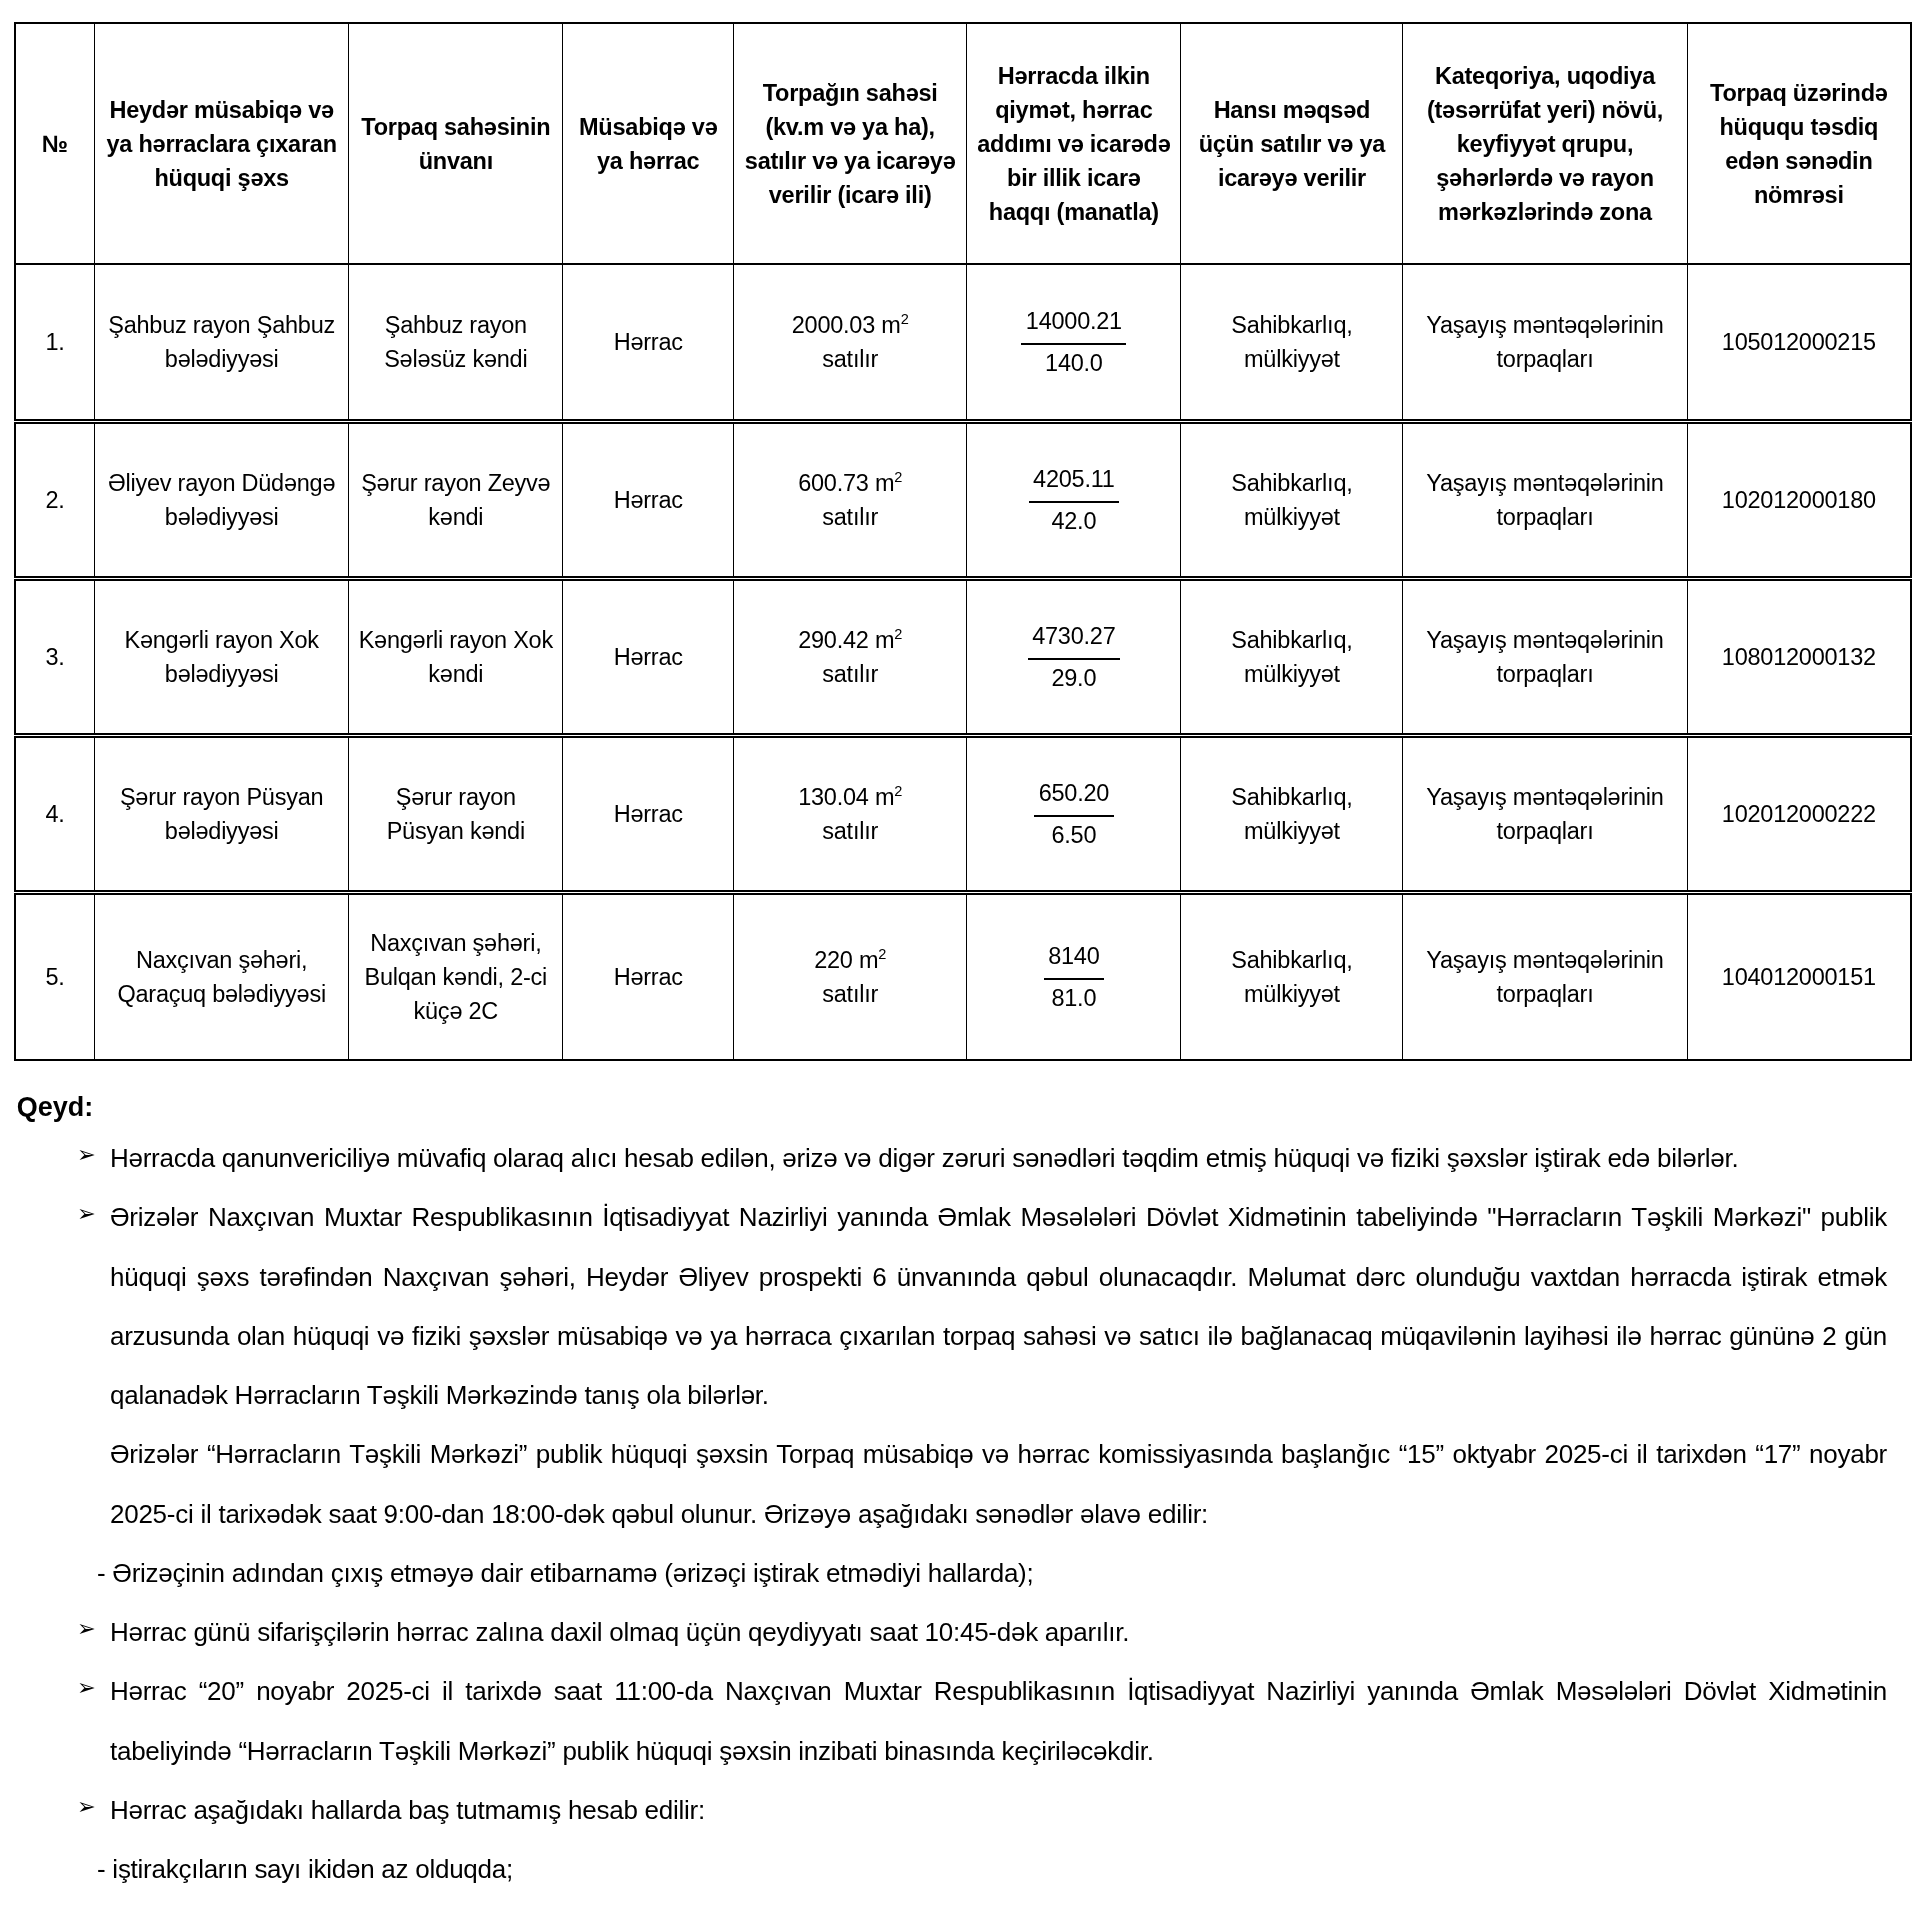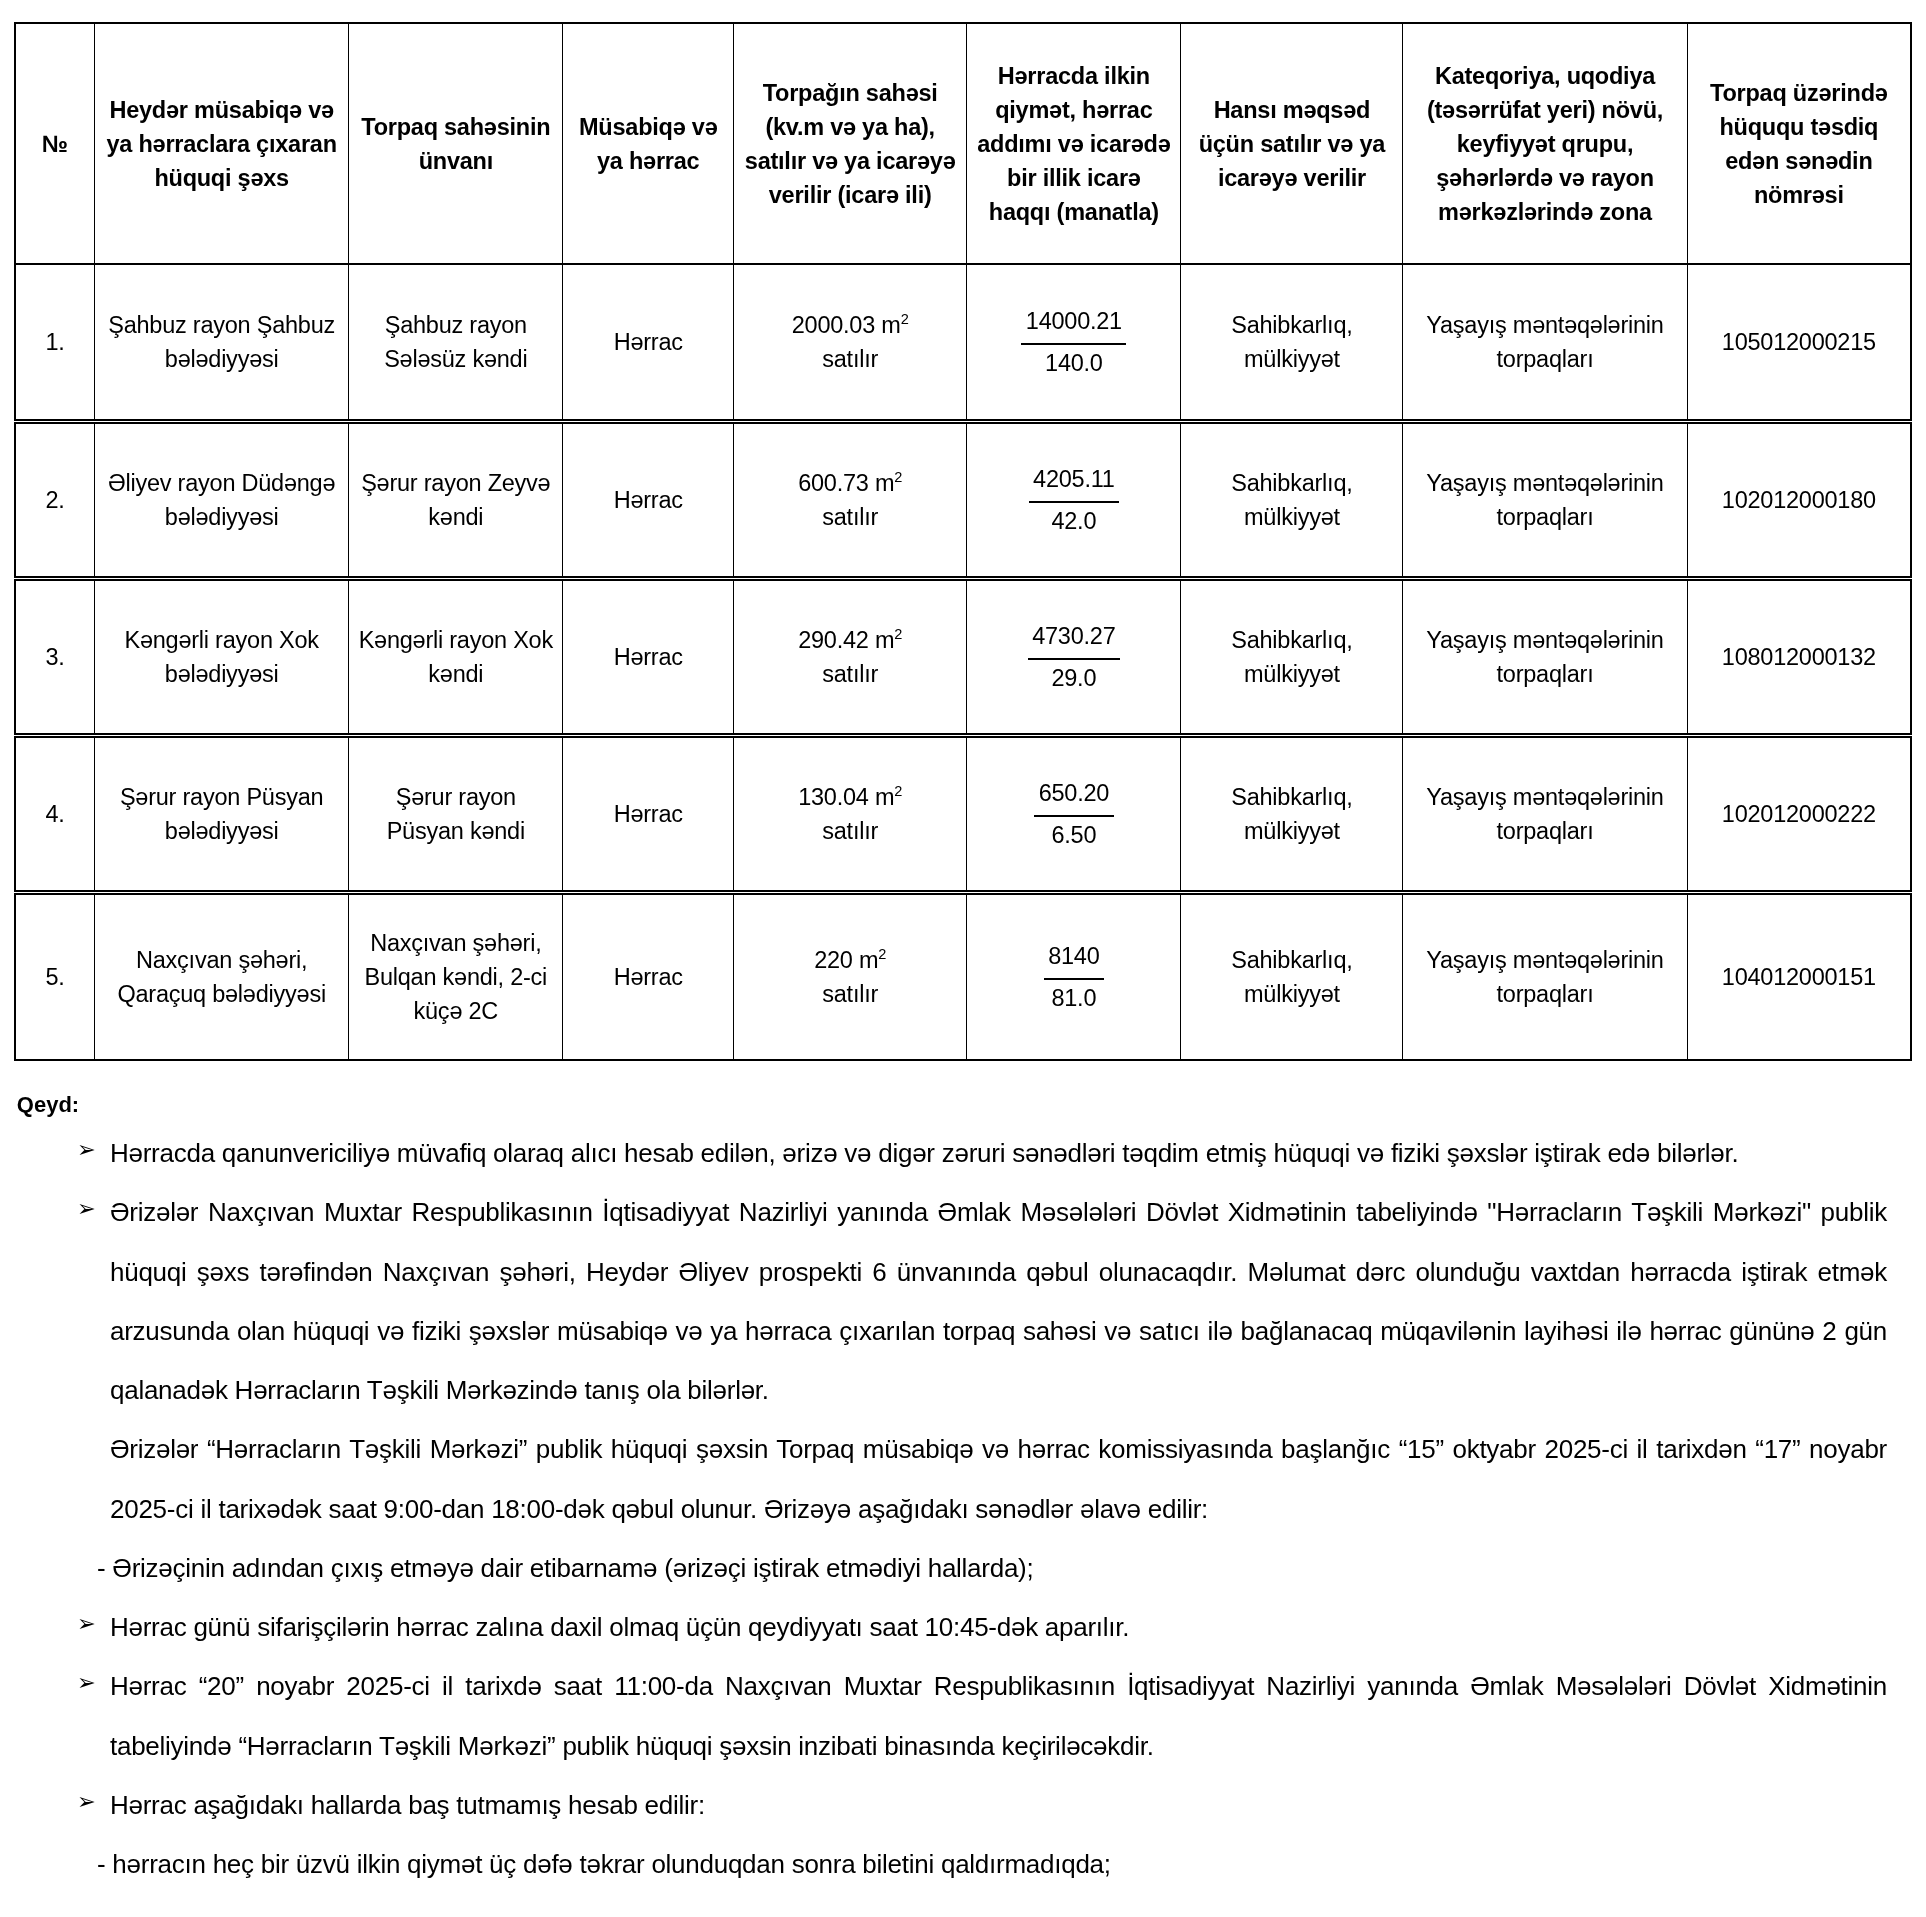--- a/index.html
+++ b/index.html
@@ -34,21 +34,21 @@
 
   .price-top{
     display:inline-block;border-bottom:2.8px solid #000;
     padding:0 4.5px 4.5px 4.5px;margin-bottom:1px;
   }
   .price-bottom{display:block;}
   sup.area-sup{font-size:0.62em;vertical-align:super;line-height:0;}
 
   
   .notes{margin-top:31px;padding-right:25px;}
-  .qeyd-title{font-weight:bold;font-size:22px;margin:0 0 5.6px 2.8px;}
+  .qeyd-title{font-weight:bold;font-size:27px;margin:0 0 5.6px 2.8px;}
   .note{
     position:relative;
     font-size:26px;line-height:2.28;letter-spacing:-0.01em;
     text-align:justify;
     margin:0;
   }
   .note .ntext{display:block;}
   .note.arrow{padding-left:96px;}
   .note.arrow .marker{
     position:absolute;left:63px;top:0;
@@ -175,20 +175,23 @@
     <div class="note arrow">
       <span class="marker">➢</span>
       <span class="ntext">Hərrac “20” noyabr 2025-ci il tarixdə saat 11:00-da Naxçıvan Muxtar Respublikasının İqtisadiyyat Nazirliyi yanında Əmlak Məsələləri Dövlət Xidmətinin tabeliyində “Hərracların Təşkili Mərkəzi” publik hüquqi şəxsin inzibati binasında keçiriləcəkdir.</span>
     </div>
 
     <div class="note arrow">
       <span class="marker">➢</span>
       <span class="ntext">Hərrac aşağıdakı hallarda baş tutmamış hesab edilir:</span>
     </div>
 
+    <div class="note dash">
+      <span class="ntext">- iştirakçıların sayı ikidən az olduqda;</span>
+    </div>
 
     <div class="note dash">
       <span class="ntext">- hərracın heç bir üzvü ilkin qiymət üç dəfə təkrar olunduqdan sonra biletini qaldırmadıqda;</span>
     </div>
 
   </div>
 
 </div>
 
 

